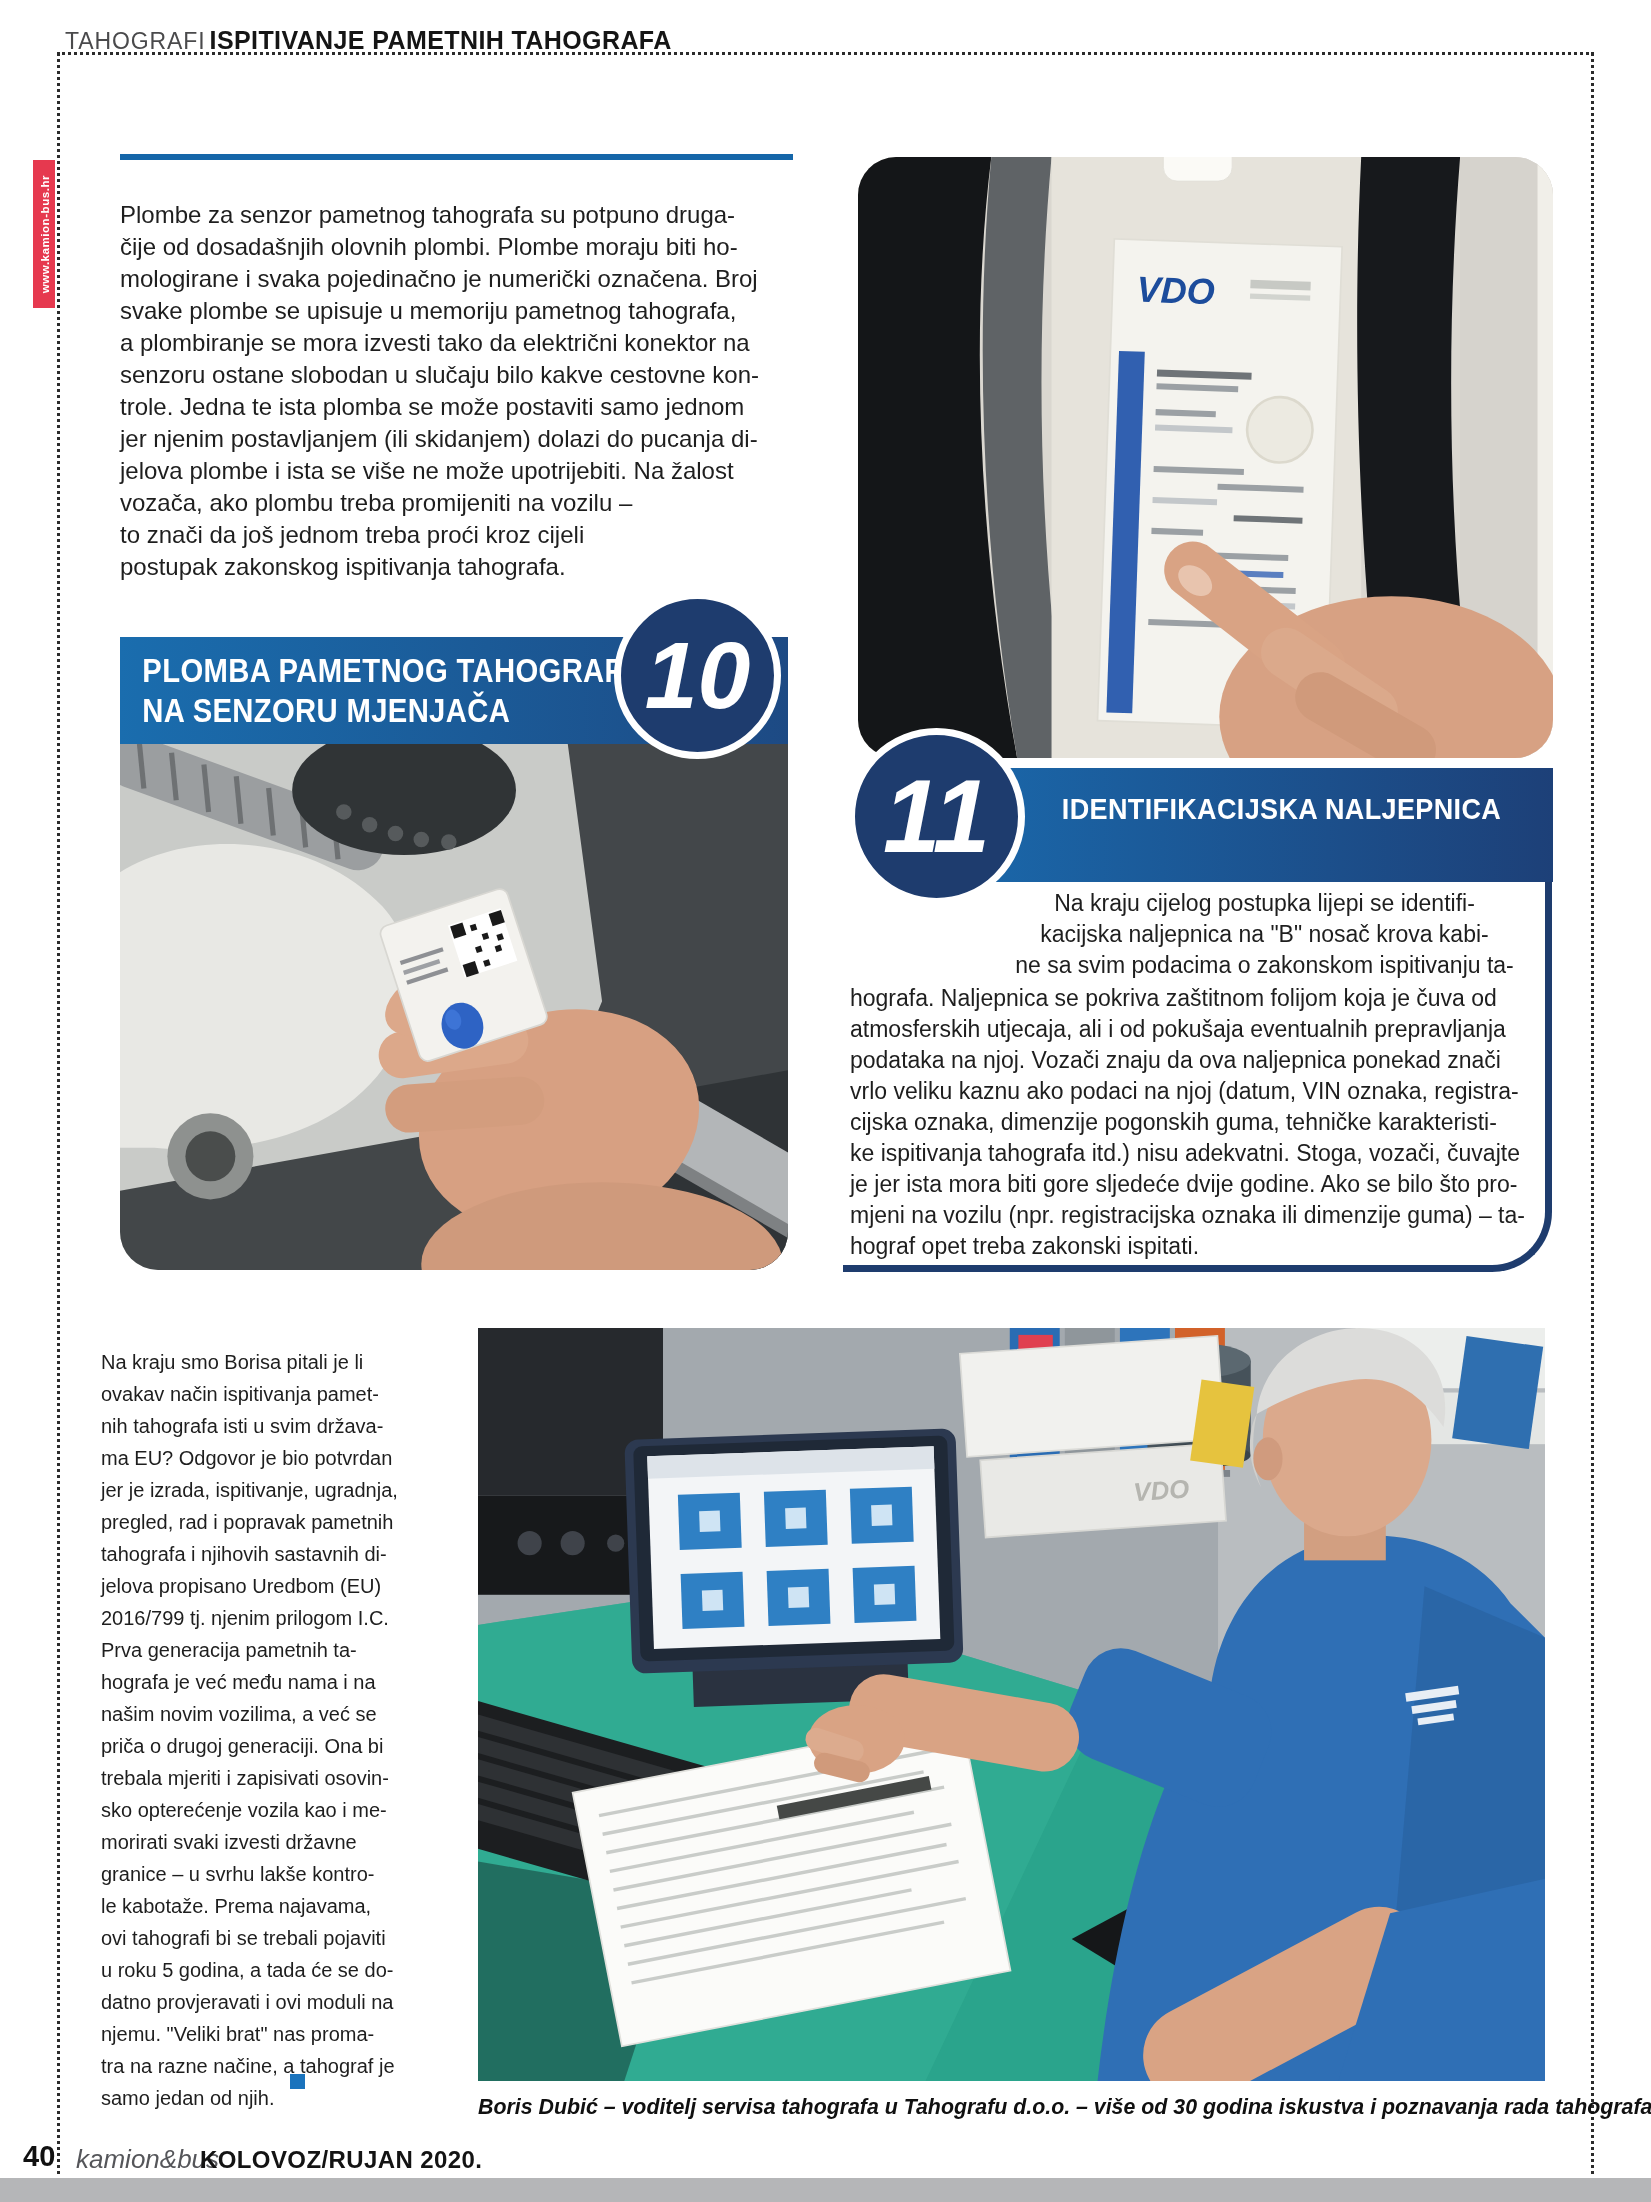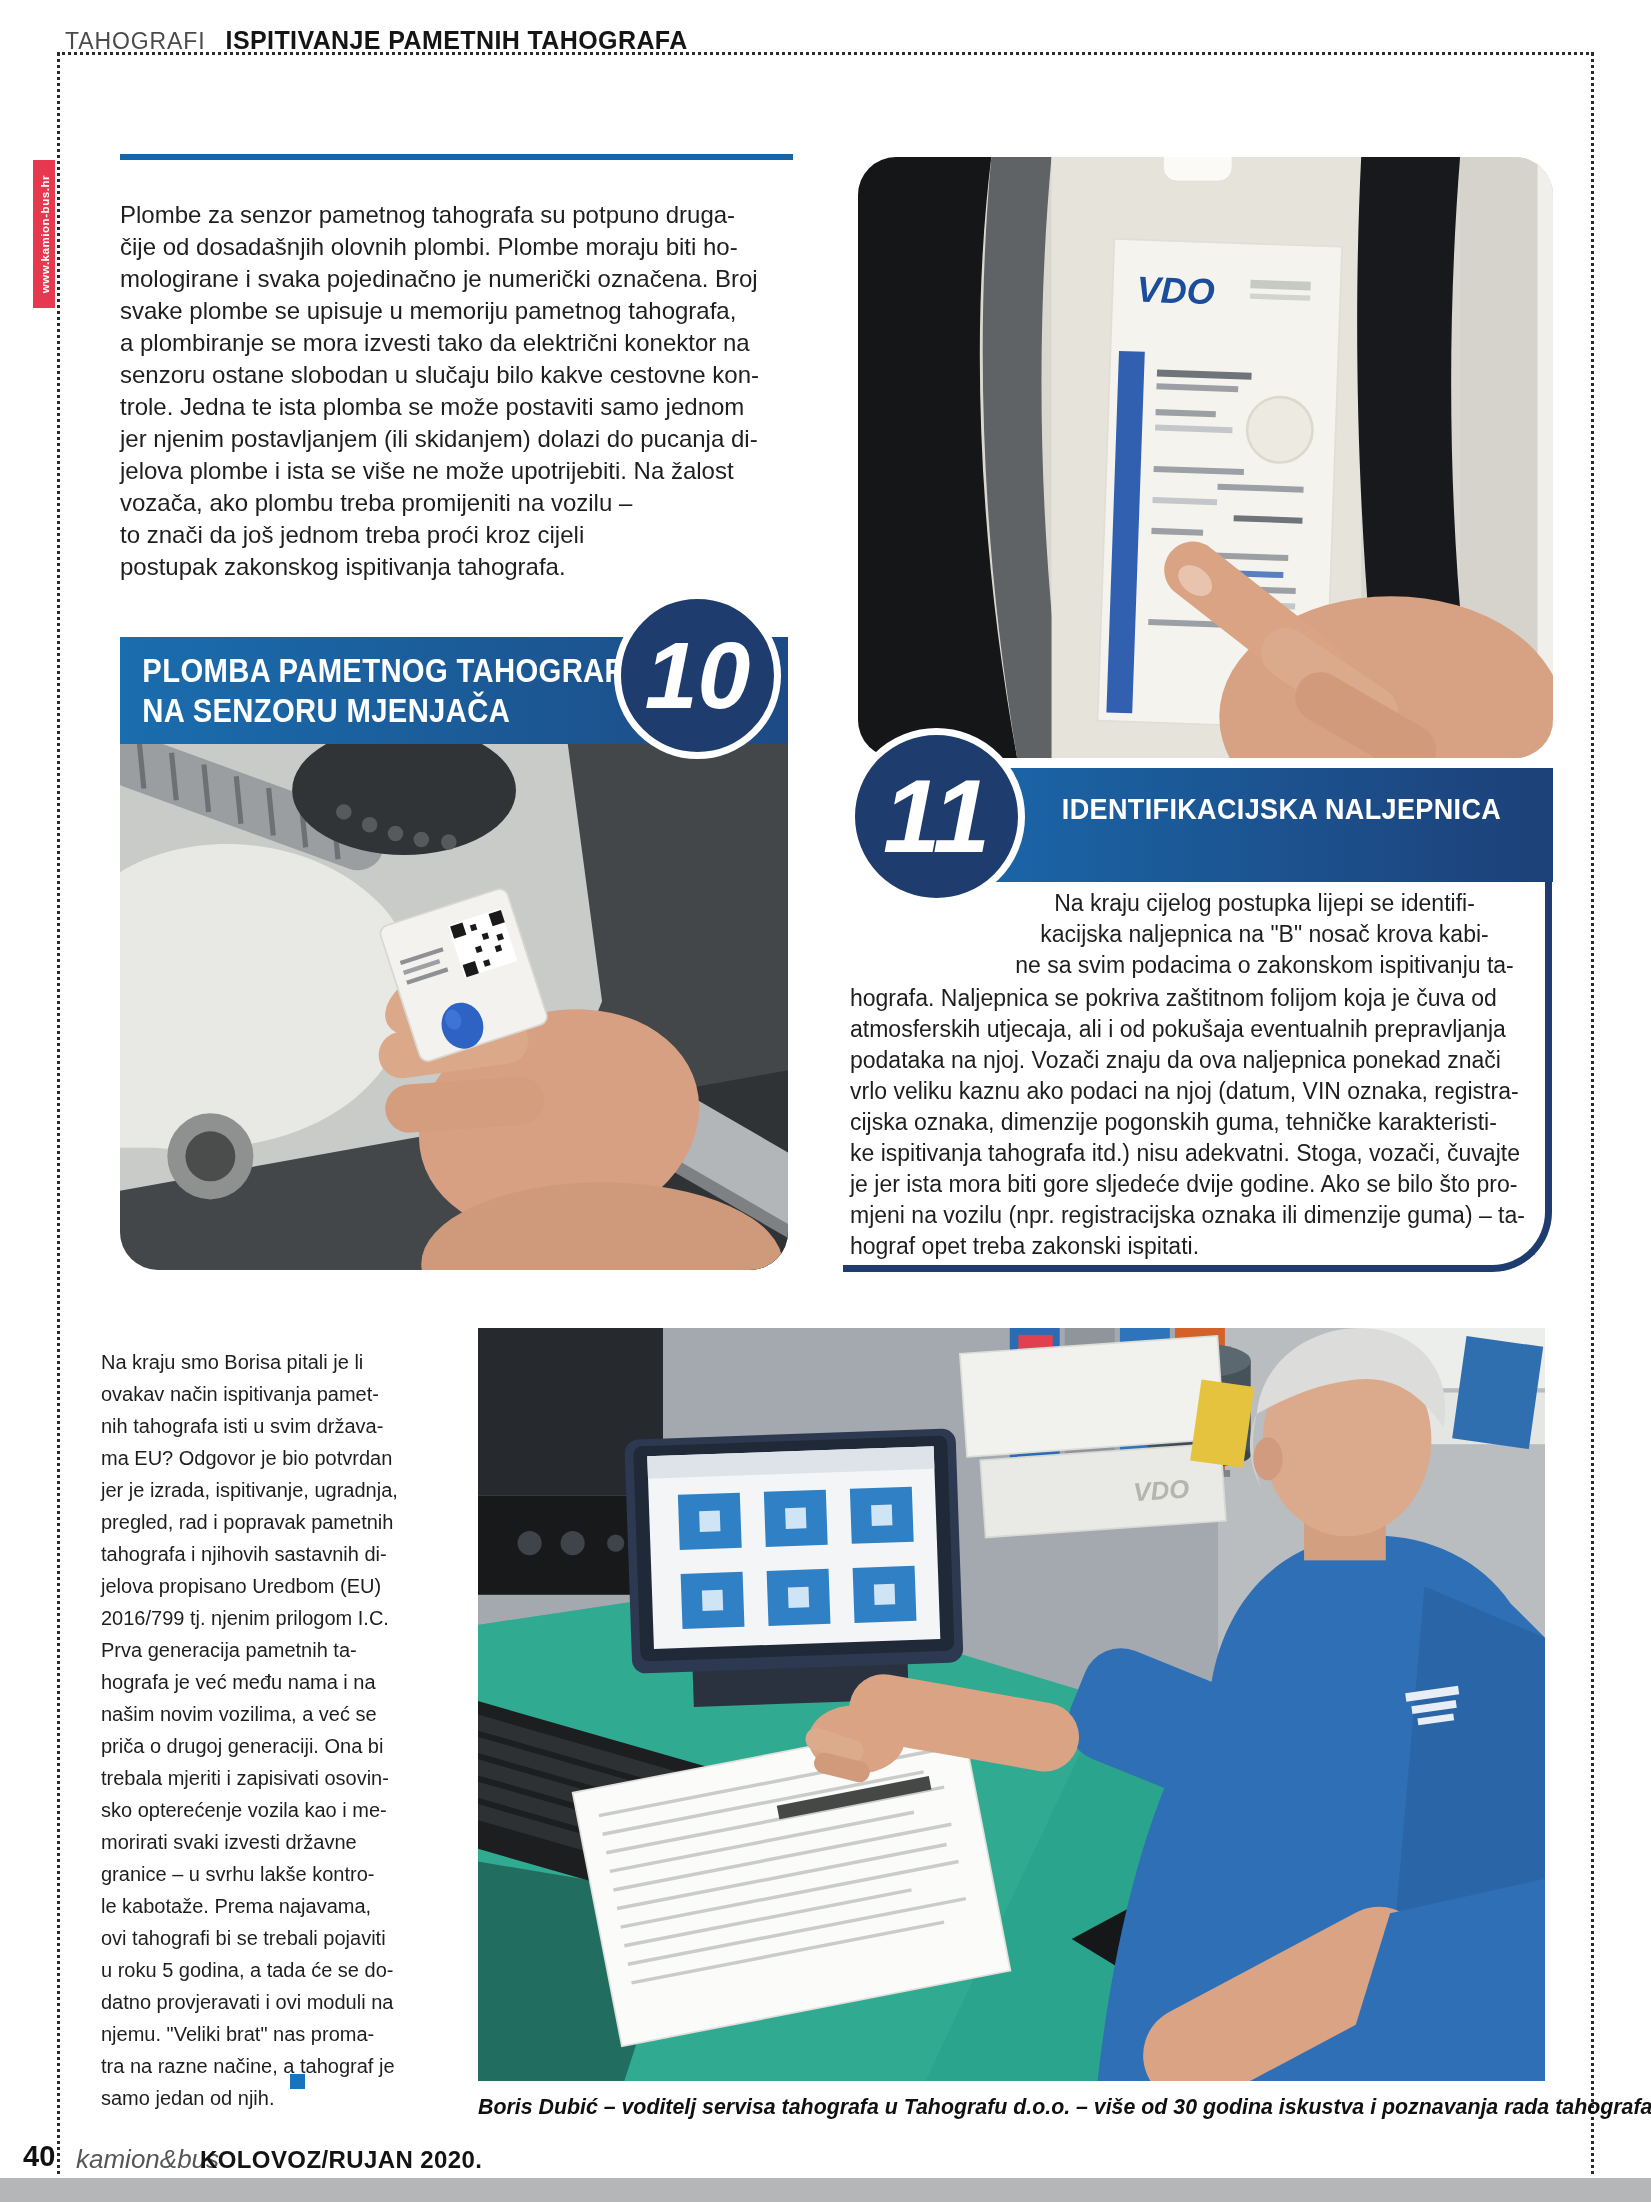--- a/index.html
+++ b/index.html
@@ -1,20 +1,20 @@
 <!DOCTYPE html>
 <html style="font-size:13.8px"><head>
 <meta charset="utf-8">
 <style>
   html,body{margin:0;padding:0;background:#ffffff;}
   #page{position:relative;width:1652px;height:2203px;background:#fff;overflow:hidden;
         font-family:"Liberation Sans", sans-serif;color:#1e1e1e;}
   .abs{position:absolute;}
   
-  #header{left:65px;top:26px;display:flex;gap:20px;align-items:baseline;}
+  #header{left:65px;top:26px;display:flex;gap:4px;align-items:baseline;}
   #header .kicker{font-size:23px;color:#4a4a4c;letter-spacing:0.9px;}
   #header .title{font-size:25px;font-weight:bold;color:#151515;letter-spacing:0.4px;}
   
   #page-border{left:57px;top:52px;width:1531px;height:2127px;border:3.4px dotted #2b2b2b;border-bottom:none;}
   
   #side-label{left:33px;top:160px;width:22.4px;height:148px;background:#e6394f;display:flex;align-items:center;justify-content:center;}
   #side-label span{writing-mode:vertical-rl;transform:rotate(180deg);color:#fff;font-size:11.6px;font-weight:bold;letter-spacing:0.5px;}
   
   #intro-rule{left:120px;top:154px;width:673px;height:6px;background:#1566a9;}
   #intro{left:120px;top:199px;width:688px;font-size:24px;line-height:32px;}

